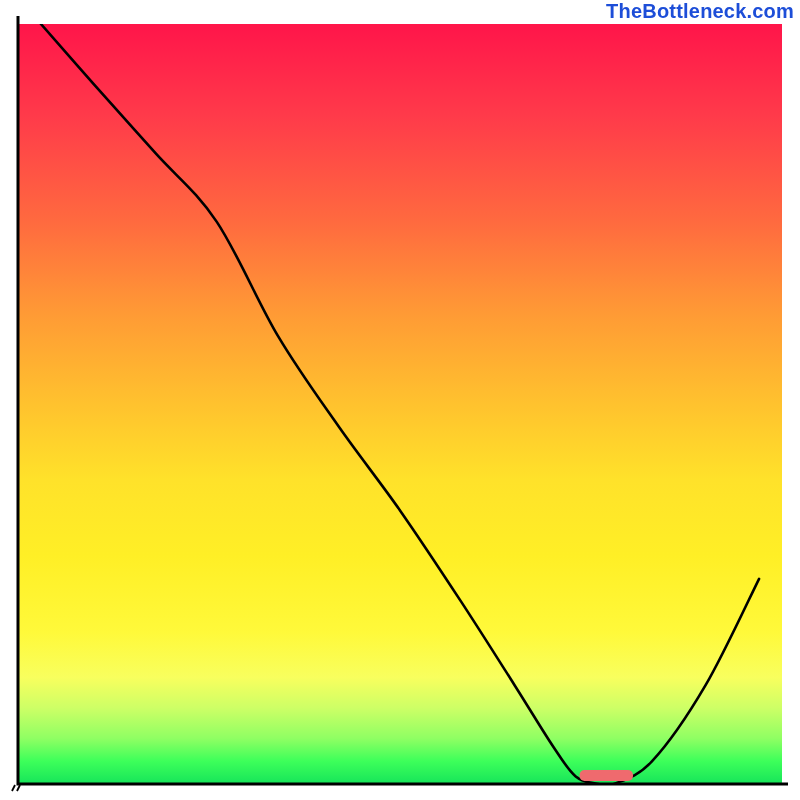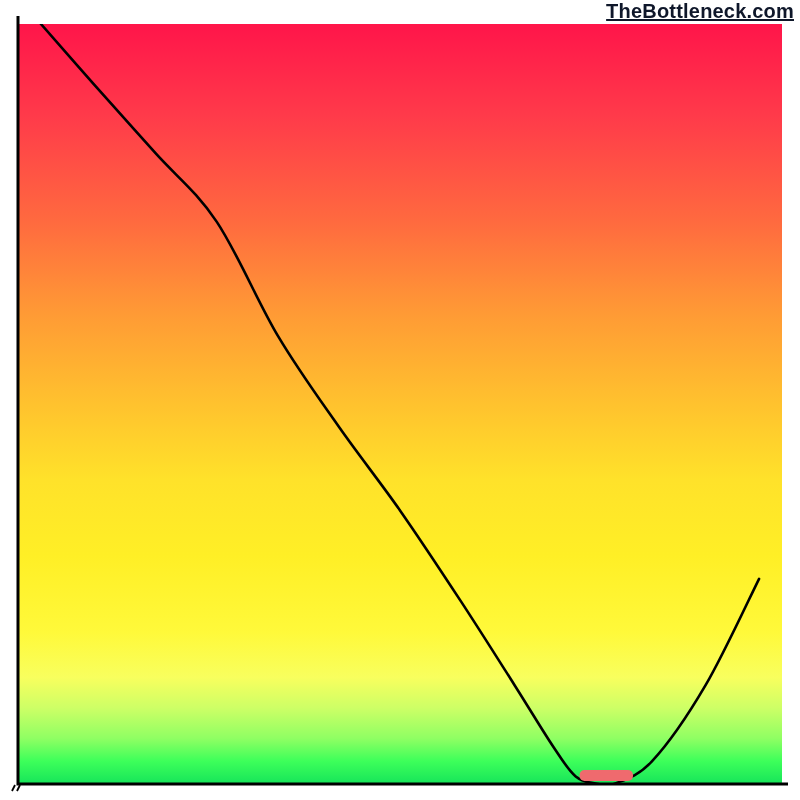--- a/index.html
+++ b/index.html
@@ -14,25 +14,24 @@
   .outer {
     width: 800px;
     height: 800px;
     position: relative;
     background: #ffffff;
   }
   .watermark {
     position: absolute;
     top: 0px;
     right: 6px;
-    color: #0f172a;
+    color: #1d4ed8;
     font-size: 20px;
     font-weight: 600;
     letter-spacing: 0.2px;
-    text-decoration: underline;
   }
   .plot-frame {
     position: absolute;
     left: 18px;
     top: 24px;
     width: 764px;
     height: 760px;
     box-sizing: border-box;
     background: linear-gradient(
       to bottom,

